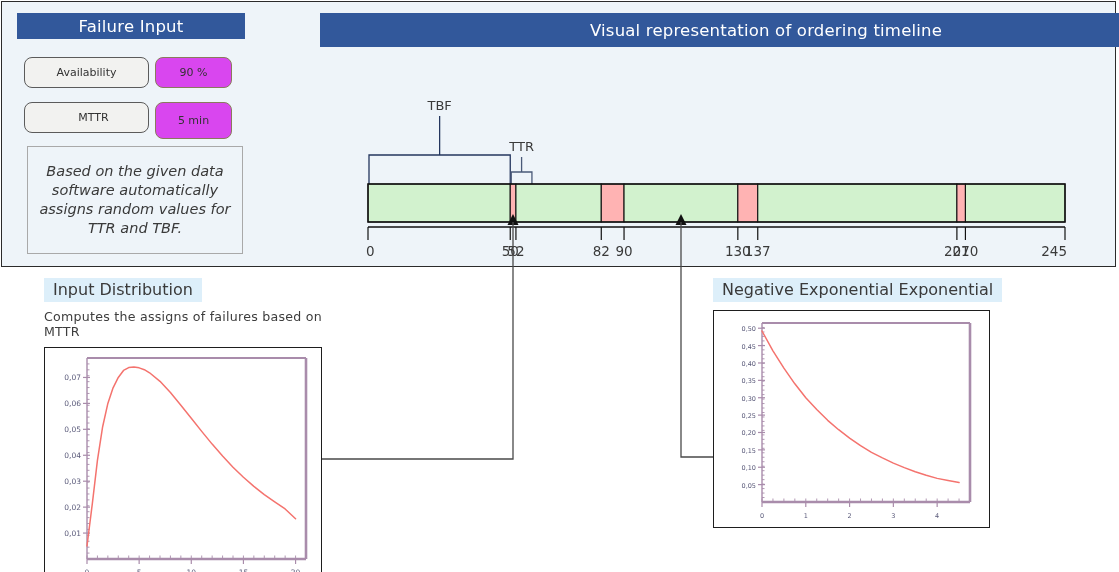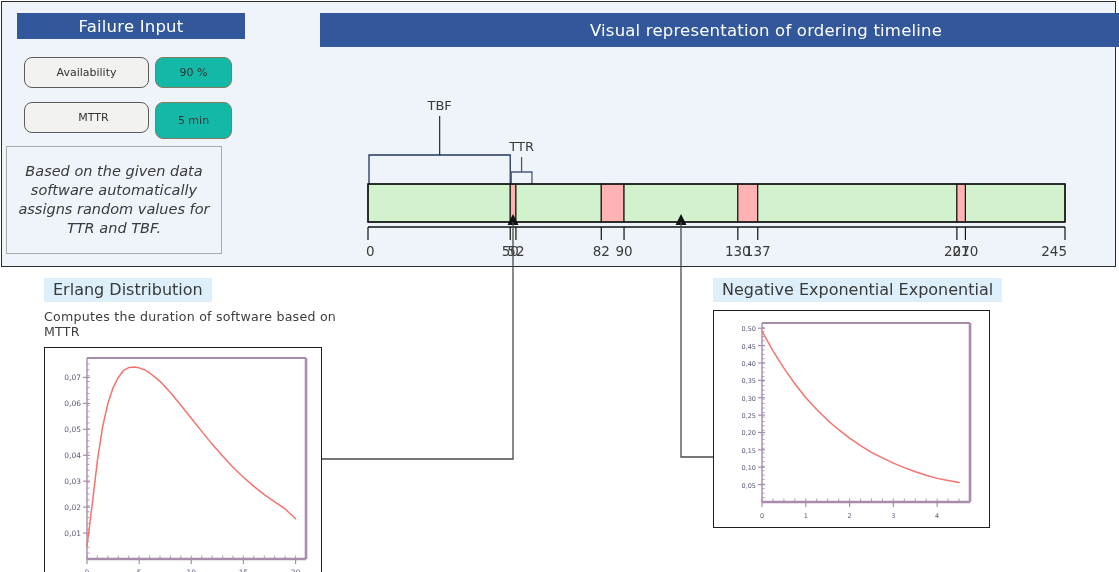--- a/index.html
+++ b/index.html
@@ -27,29 +27,29 @@
   #hdr-timeline{left:320px;top:13px;width:892px;height:34px;font-size:16.5px;}
 
   
   .pill{
     position:absolute;box-sizing:border-box;
     border:1.2px solid #5b5b5b;border-radius:8px;
     display:flex;align-items:center;justify-content:center;
     font-size:11px;color:#333;
   }
   .pill.label{background:#f2f2f0;}
-  .pill.value{background:#14b8a6;border-color:#8a7a5e;}
+  .pill.value{background:#d946ef;border-color:#8a7a5e;}
   #pill-avail-label{left:24px;top:57px;width:125px;height:31px;}
   #pill-avail-value{left:155px;top:57px;width:77px;height:31px;}
   #pill-mttr-label{left:24px;top:102px;width:125px;height:31px;padding-left:14px;}
   #pill-mttr-value{left:155px;top:102px;width:77px;height:37px;}
 
   
   #note-box{
-    position:absolute;left:6px;top:146px;width:216px;height:108px;
+    position:absolute;left:27px;top:146px;width:216px;height:108px;
     box-sizing:border-box;border:1px solid #a9a9a9;background:#eef4f9;
     display:flex;align-items:center;justify-content:center;text-align:center;
     font-style:italic;font-size:14.5px;line-height:19px;color:#3a3a3a;
     padding:4px 8px;
   }
 
   
   #timeline-svg{position:absolute;left:320px;top:50px;}
 
   
@@ -143,22 +143,22 @@
   <svg id="connector-svg" width="1119" height="270">
     <g id="connectors">
         <path d="M 513 4 L 507.5 15 L 518.5 15 Z" fill="#111"></path>
         <path d="M 513 12 L 513 249 L 322 249" fill="none" stroke="#4a4a4a" stroke-width="1.3"></path>
         <path d="M 681 4 L 675.5 15 L 686.5 15 Z" fill="#111"></path>
         <path d="M 681 12 L 681 247 L 752 247" fill="none" stroke="#4a4a4a" stroke-width="1.3"></path>
       </g>
   </svg>
 
   <div class="dist" id="dist-erlang">
-    <div class="dist-title">Erlang Distribution</div>
-    <div class="dist-sub">Computes the duration of software based on MTTR</div>
+    <div class="dist-title">Input Distribution</div>
+    <div class="dist-sub">Computes the assigns of failures based on MTTR</div>
     <div class="chart-frame" id="frame-erlang">
       <svg id="svg-erlang" width="275" height="237">
           <g>
             <line x1="42" y1="10" x2="261" y2="10" stroke="#a98cab" stroke-width="2.2"></line>
             <line x1="261" y1="10" x2="261" y2="211" stroke="#a98cab" stroke-width="2.6"></line>
             <line x1="42" y1="211" x2="261" y2="211" stroke="#a98cab" stroke-width="2.6"></line>
             <line x1="42" y1="10" x2="42" y2="211" stroke="#a98cab" stroke-width="1.4"></line>
             <line x1="38" y1="185.06451612903226" x2="45" y2="185.06451612903226" stroke="#a98cab" stroke-width="1.2"></line>
             <text x="36" y="188.06451612903226" text-anchor="end" font-family="&quot;DejaVu Sans&quot;,&quot;Liberation Sans&quot;,sans-serif" font-size="7.5" fill="#5a5a7a">0,01</text>
             <line x1="38" y1="159.1290322580645" x2="45" y2="159.1290322580645" stroke="#a98cab" stroke-width="1.2"></line>

